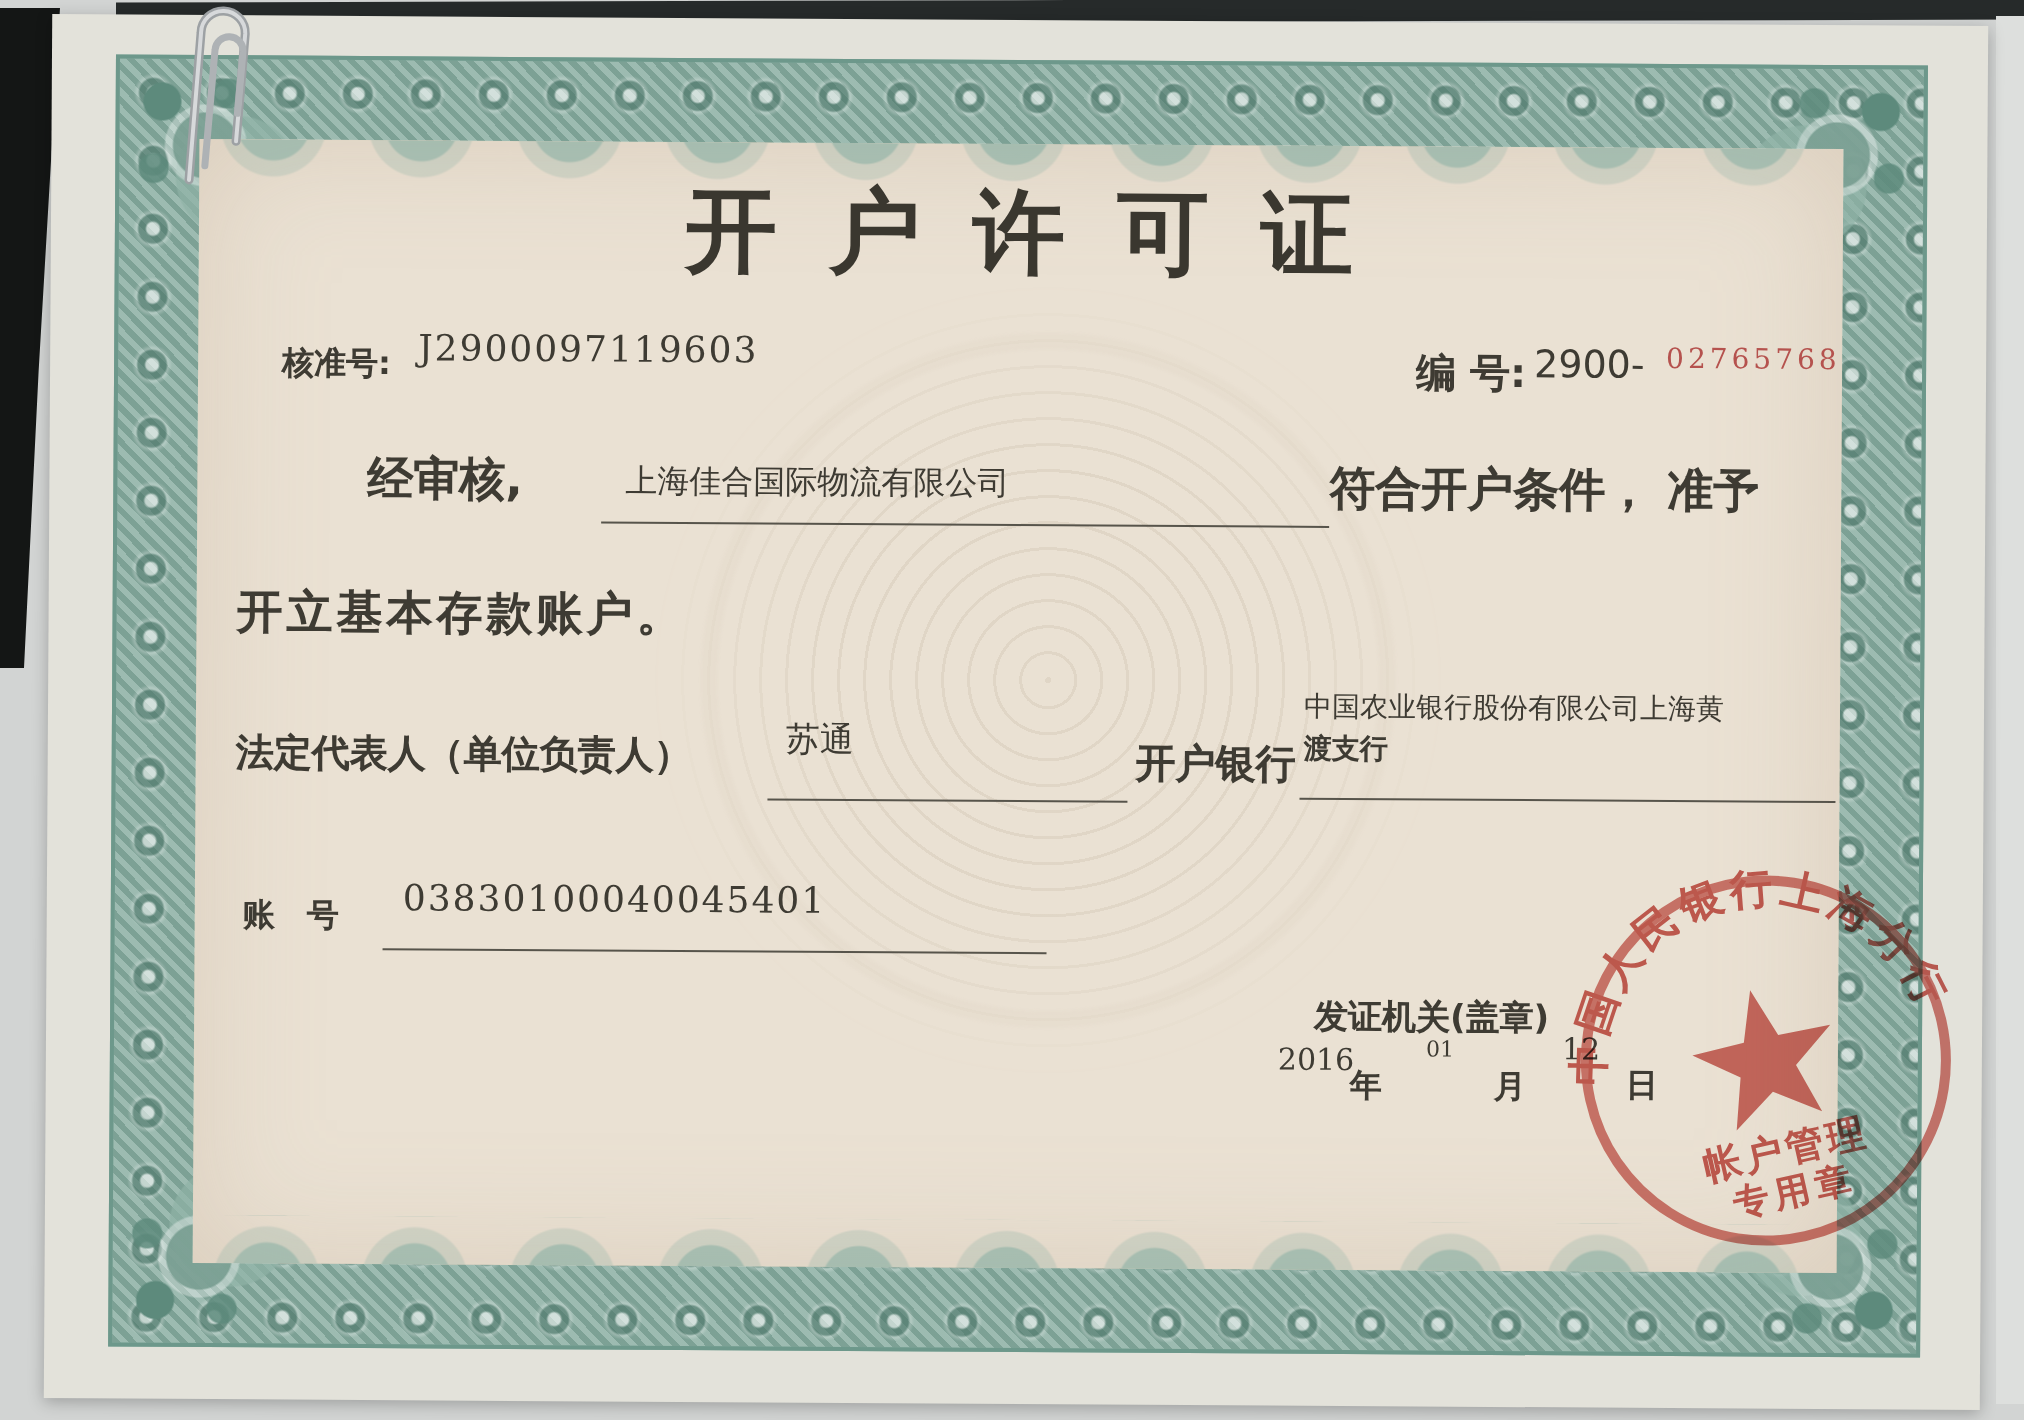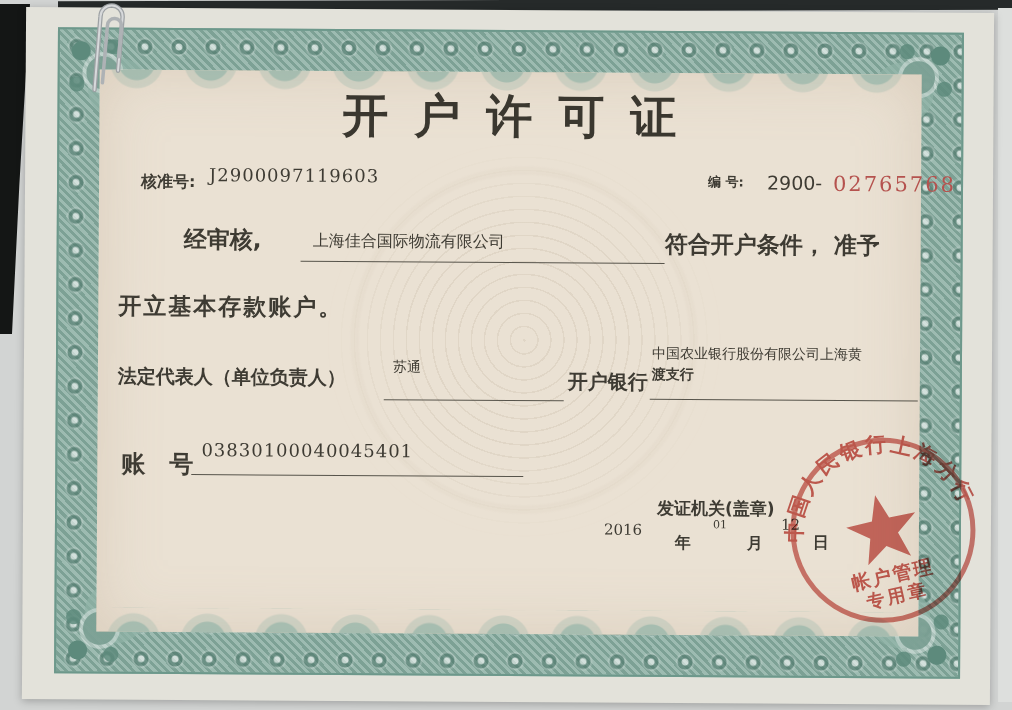--- a/index.html
+++ b/index.html
@@ -106,45 +106,45 @@
     <div class="inner-paper"></div>
     <div class="scallop top"></div>
     <div class="scallop bottom"></div>
     <div class="watermark"></div>
 
     <div class="txt title">开户许可证</div>
 
     <div class="txt label" style="left:116px;top:164px;font-size:16px;">核准号:</div>
     <div class="txt serif-val" style="left:184px;top:156px;font-size:18px;letter-spacing:1px;">J2900097119603</div>
 
-    <div class="txt label" style="left:683px;top:162px;font-size:13px;">编 号:</div>
+    <div class="txt label" style="left:683px;top:162px;font-size:20px;">编 号:</div>
     <div class="txt" style="left:742px;top:160px;font-size:19px;">2900-</div>
-    <div class="txt serif-val red" style="left:808px;top:160px;font-size:21px;letter-spacing:2px;">02765768</div>
+    <div class="txt serif-val red" style="left:808px;top:160px;font-size:14px;letter-spacing:2px;">02765768</div>
 
     <div class="txt label" style="left:159px;top:216px;font-size:23px;">经审核,</div>
     <div class="txt" style="left:288px;top:222px;font-size:16px;">上海佳合国际物流有限公司</div>
     <div class="uline" style="left:276px;top:252px;width:364px;"></div>
     <div class="txt label" style="left:640px;top:218px;font-size:23px;">符合开户条件， 准予</div>
     <div class="txt label" style="left:94px;top:283px;font-size:23px;letter-spacing:2px;">开立基本存款账户。</div>
 
     <div class="txt label" style="left:94px;top:356px;font-size:19px;">法定代表人（单位负责人）</div>
-    <div class="txt" style="left:369px;top:349px;font-size:14px;">苏通</div>
+    <div class="txt" style="left:369px;top:349px;font-size:17px;">苏通</div>
     <div class="uline" style="left:360px;top:390px;width:180px;"></div>
 
     <div class="txt label" style="left:544px;top:358px;font-size:20px;">开户银行</div>
     <div class="txt" style="left:628px;top:334px;font-size:14px;">中国农业银行股份有限公司上海黄</div>
     <div class="txt" style="left:628px;top:355px;font-size:14px;font-weight:bold;">渡支行</div>
     <div class="uline" style="left:626px;top:388px;width:268px;"></div>
 
-    <div class="txt label" style="left:98px;top:440px;font-size:24px;">账　号</div>
+    <div class="txt label" style="left:98px;top:440px;font-size:16px;">账　号</div>
     <div class="txt serif-val" style="left:178px;top:431px;font-size:18px;letter-spacing:1px;">03830100040045401</div>
     <div class="uline" style="left:168px;top:466px;width:332px;"></div>
 
     <div class="txt label" style="left:634px;top:486px;font-size:17px;">发证机关(盖章)</div>
-    <div class="txt serif-val" style="left:581px;top:510px;font-size:15px;">2016</div>
+    <div class="txt serif-val" style="left:616px;top:510px;font-size:15px;">2016</div>
     <div class="txt label" style="left:652px;top:522px;font-size:16px;">年</div>
     <div class="txt serif-val" style="left:690px;top:507px;font-size:11px;">01</div>
     <div class="txt label" style="left:724px;top:522px;font-size:16px;">月</div>
     <div class="txt serif-val" style="left:758px;top:504px;font-size:15px;">12</div>
     <div class="txt label" style="left:790px;top:521px;font-size:16px;">日</div>
 
     <div class="seal">
       <svg width="196" height="196" viewBox="0 0 196 196">
         <circle cx="98" cy="98" r="90" fill="none" stroke="#cd5d55" stroke-width="5" opacity=".85"></circle>
         <defs>

